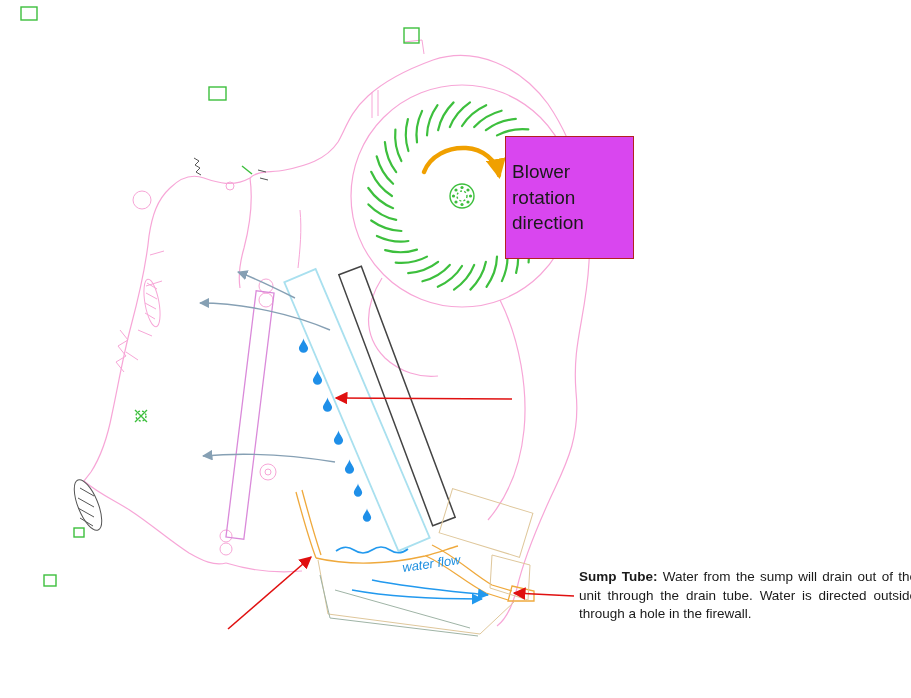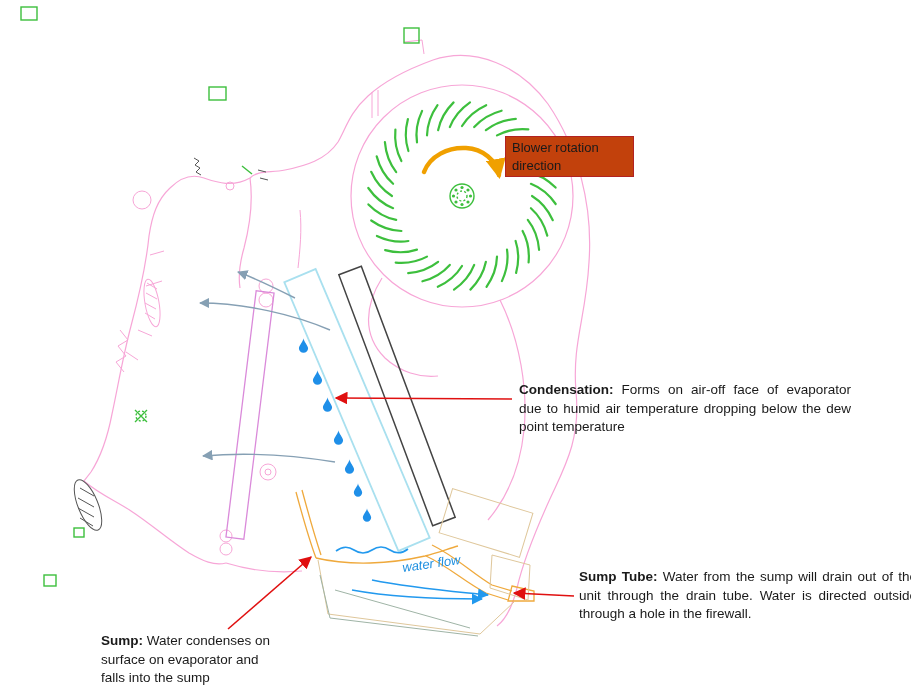--- a/index.html
+++ b/index.html
@@ -18,21 +18,21 @@
   .mag{stroke:#da8ada;fill:none;stroke-width:1.3;}
   .amber{stroke:#efa93c;fill:none;stroke-width:1.3;}
   .tan{stroke:#dfc79b;fill:none;stroke-width:1;}
   .graygreen{stroke:#9fb4a6;fill:none;stroke-width:1;}
   .grayarrow{stroke:#86a0b4;fill:none;stroke-width:1.4;}
   .blue{stroke:#2299ee;fill:none;stroke-width:1.6;}
   .red{stroke:#e01010;fill:none;stroke-width:1.6;}
   .rot{stroke:#f0a000;fill:none;stroke-width:4.5;stroke-linecap:round;}
 
   .label-box{position:absolute;left:505px;top:136px;width:115px;border:1.6px solid #b22222;
-             background:#c2410c;padding:2px 6px;font-size:13px;line-height:1.35;}
+             background:#d946ef;padding:22px 6px;font-size:19px;line-height:1.35;}
   .ann{position:absolute;font-size:13.5px;line-height:18.5px;text-align:justify;}
   .ann b{font-weight:700;}
   .ann.left{text-align:left;}
   .water-flow{position:absolute;left:402px;top:556px;color:#2090e0;font-style:italic;
               font-size:13px;transform:rotate(-8deg);}
 </style>
 </head>
 <body>
 
 <div class="canvas">
@@ -196,27 +196,21 @@
 
   <path class="red" d="M512,399 L336,398" marker-end="url(#mred)"></path>
   <path class="red" d="M574,596 L514,593" marker-end="url(#mred)"></path>
   <path class="red" d="M228,629 L311,557" marker-end="url(#mred)"></path>
 </svg>
 
 <div class="label-box">
   <span>Blower rotation direction</span>
 </div>
 
-<div class="ann" style="left:519px;top:381px;width:332px">
-  <b>Condensation:</b><span> Forms on air-off face of evaporator due to humid air temperature dropping below the dew point temperature</span>
-</div>
 
 <div class="ann" style="left:579px;top:568px;width:338px">
   <b>Sump Tube:</b><span> Water from the sump will drain out of the unit through the drain tube. Water is directed outside through a hole in the firewall.</span>
 </div>
 
-<div class="ann left" style="left:101px;top:632px;width:172px">
-  <b>Sump:</b><span> Water condenses on surface on evaporator and falls into the sump</span>
+
+<div class="water-flow">water flow</div>
+
 </div>
 
-<div class="water-flow">water flow</div>
-
-</div>
-
 </body></html>

